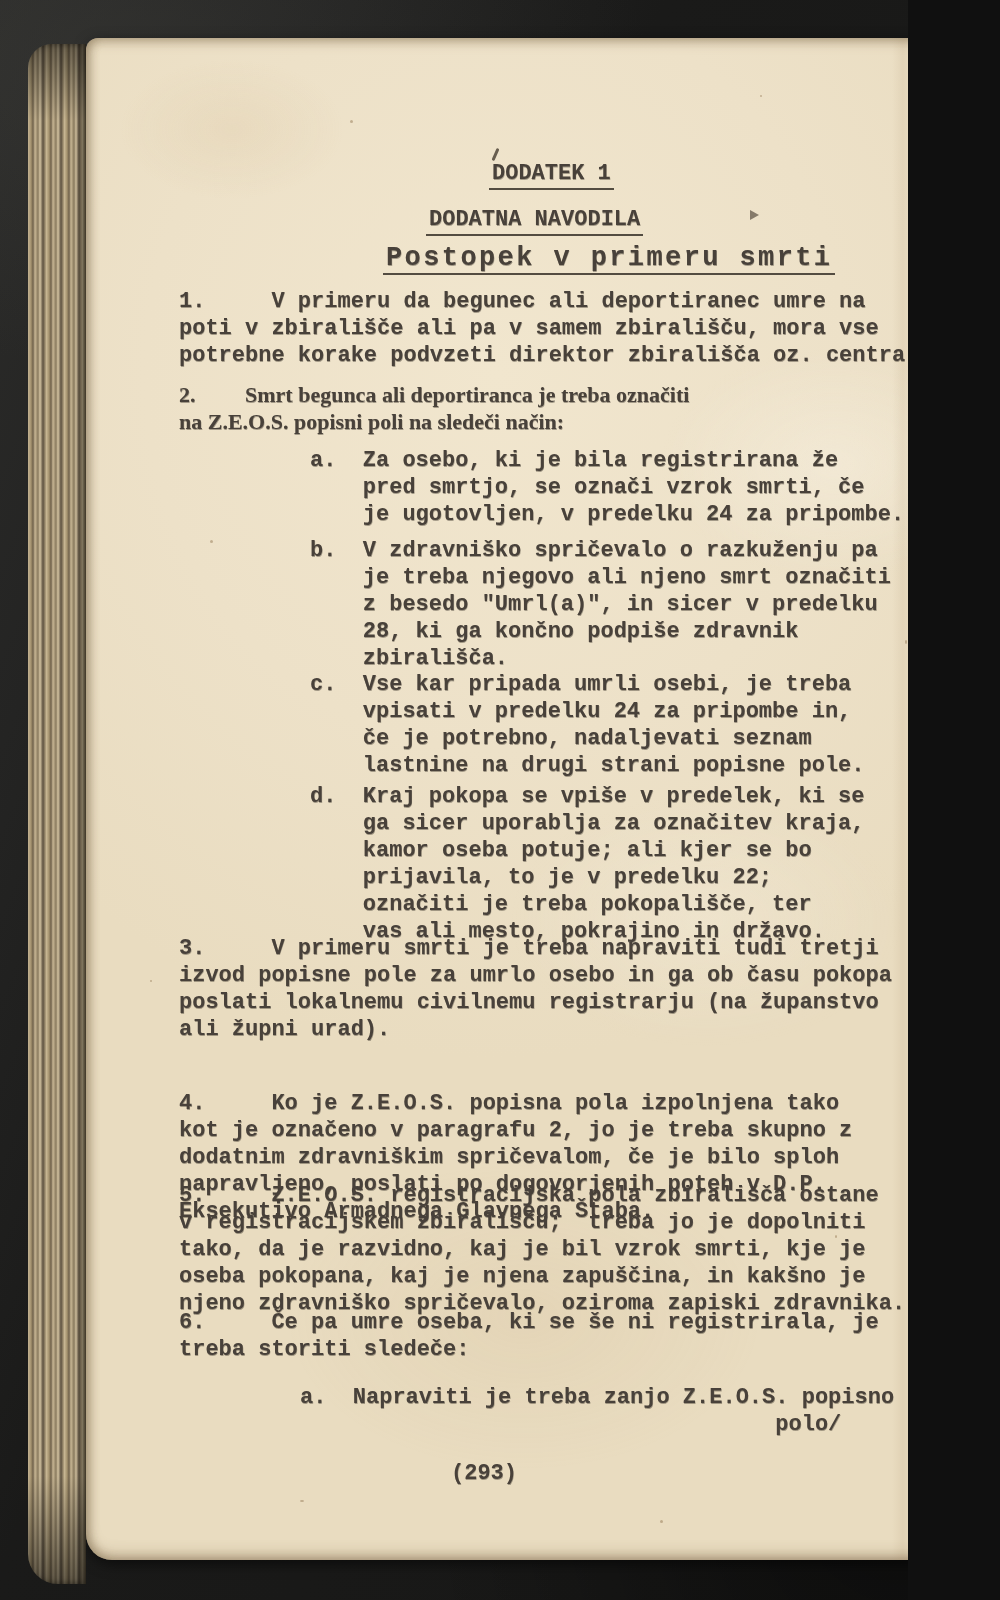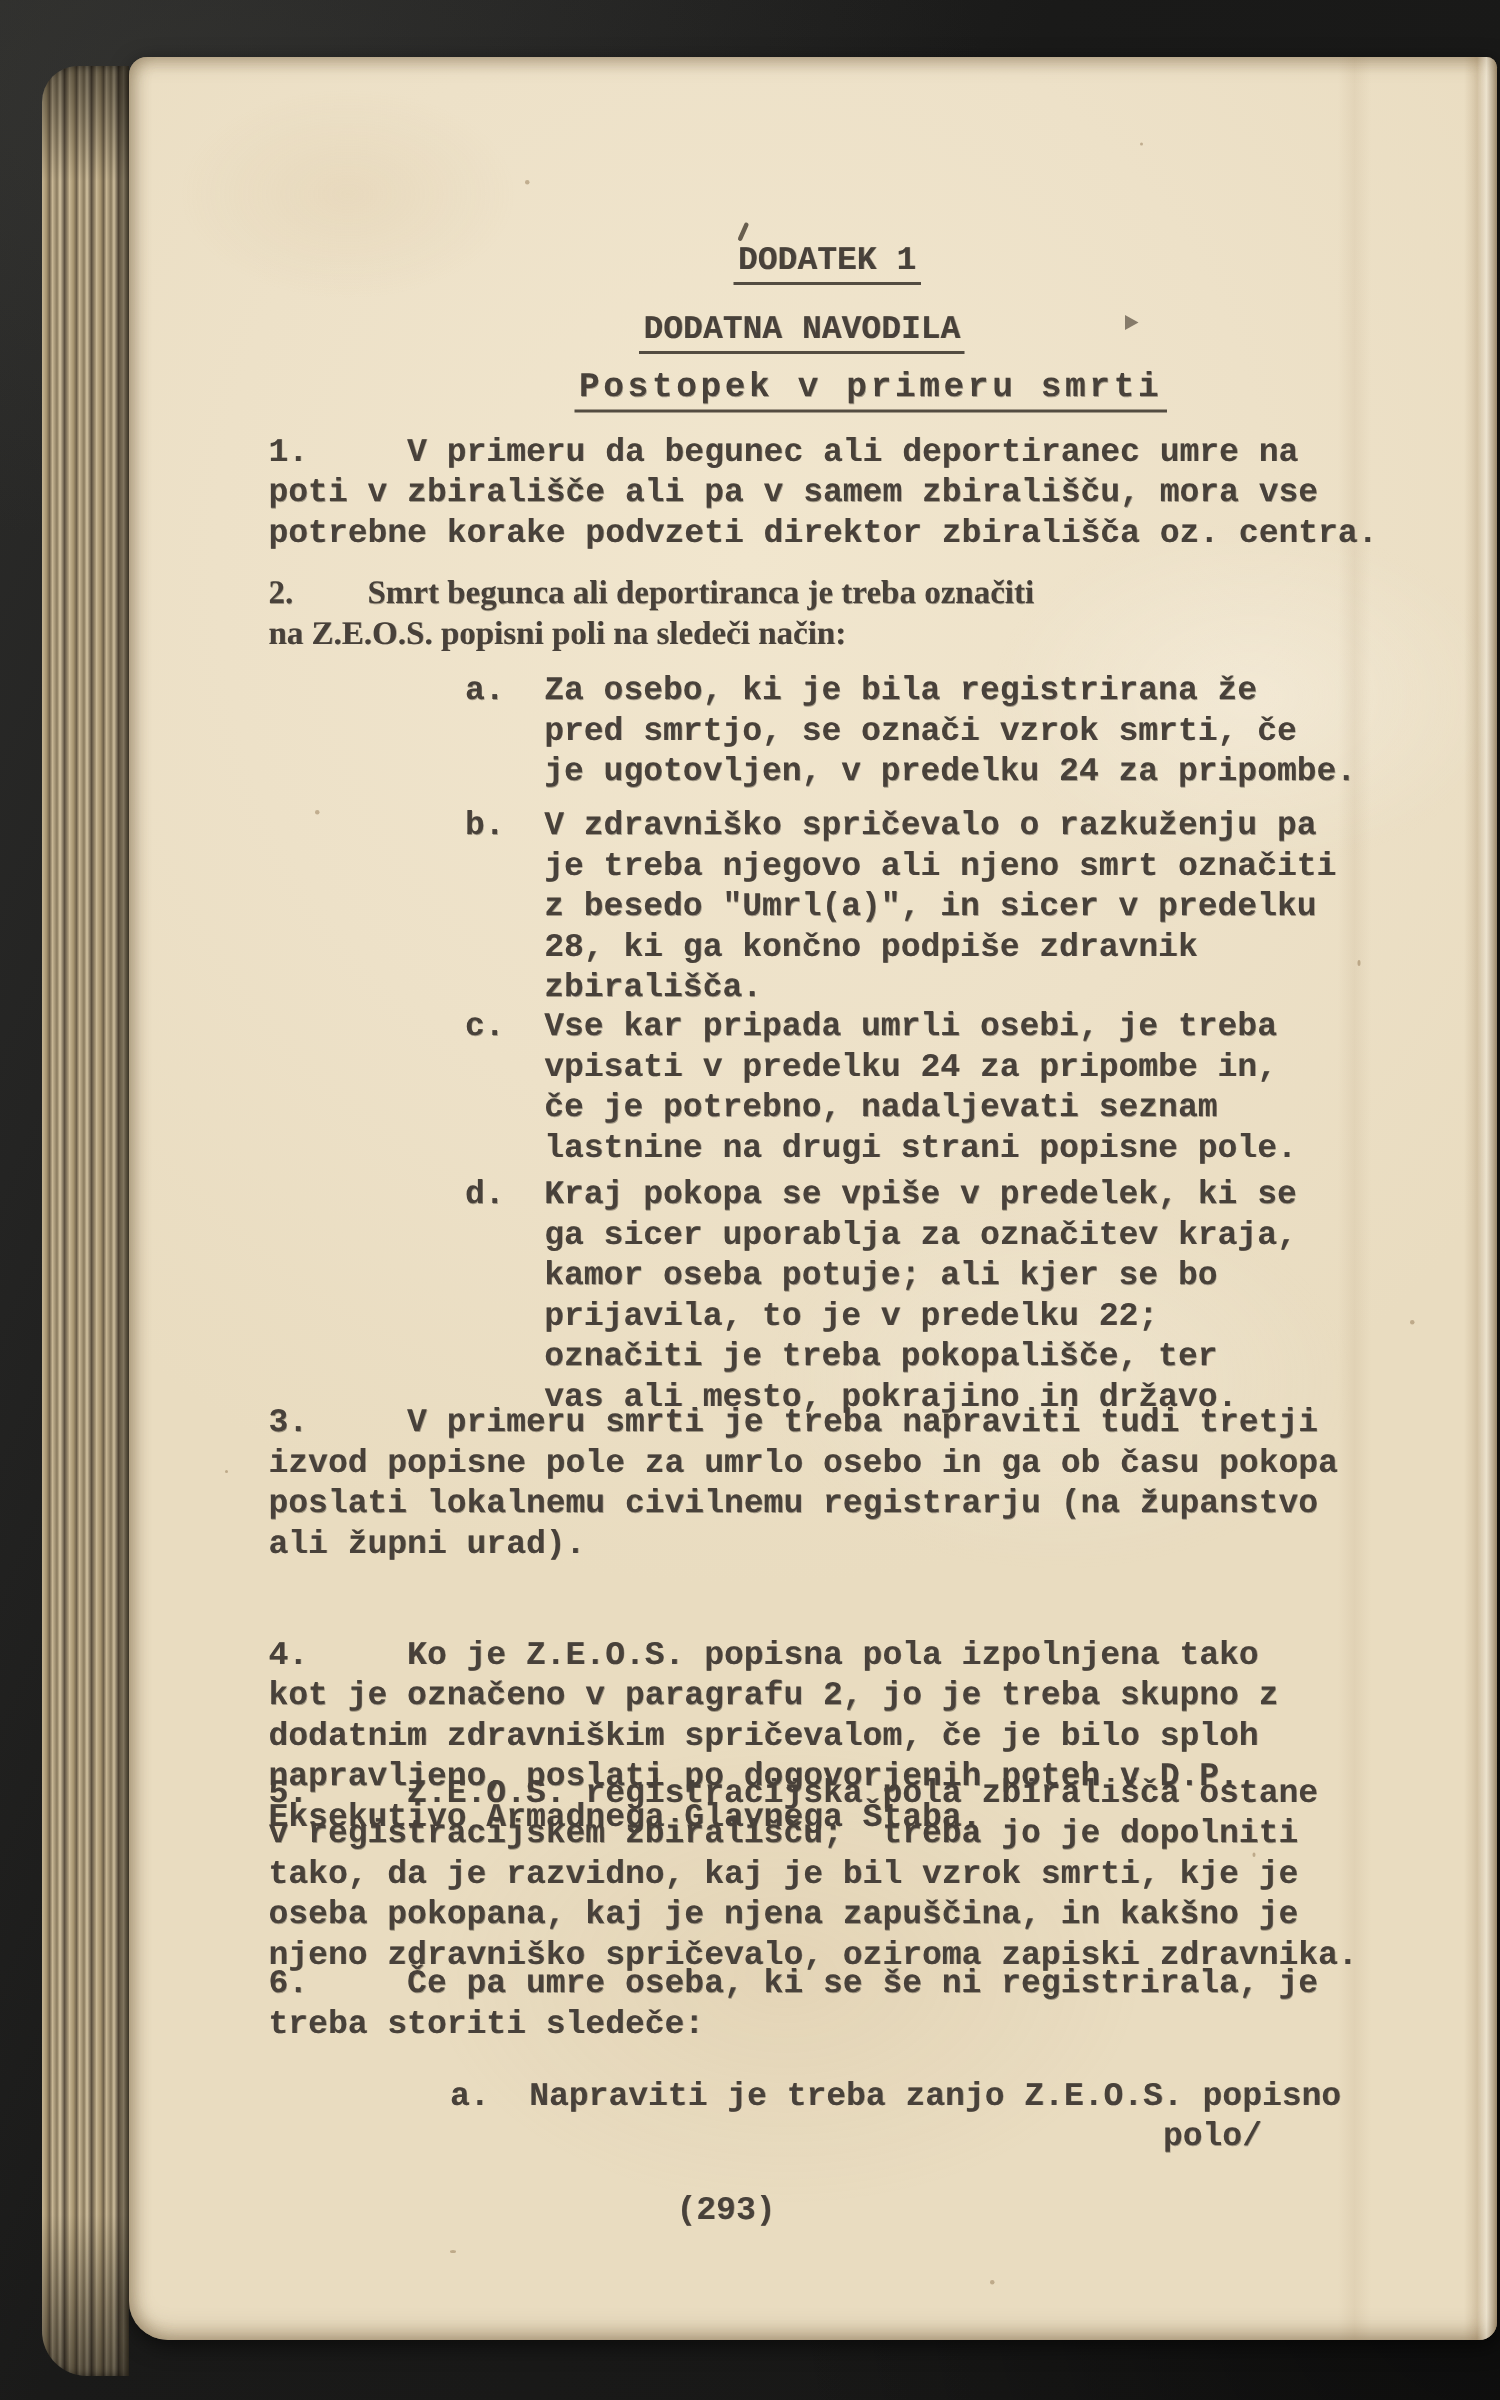--- a/index.html
+++ b/index.html
@@ -1,17 +1,17 @@
 <!DOCTYPE html>
 <html><head>
 <meta charset="utf-8">
 <style>
   html,body { margin:0; padding:0; background:#101010; }
   .scene {
-    position:relative; width:1000px; height:1600px; overflow:hidden;
+    position:relative; width:908px; height:1600px; overflow:hidden;
     background:
       radial-gradient(900px 500px at 12% 4%, rgba(70,70,66,0.28), transparent 60%),
       radial-gradient(700px 900px at 100% 90%, rgba(0,0,0,0.5), transparent 70%),
       linear-gradient(113deg, #2c2c2a 0%, #242423 20%, #1a1a19 42%, #171716 100%);
     font-family:"Liberation Mono", monospace;
   }
   
   .stack {
     position:absolute; left:28px; top:44px; width:58px; height:1540px; z-index:1;
     border-radius:24px 0 0 30px;
@@ -57,21 +57,21 @@
   
   .tx {
     position:absolute; z-index:5; white-space:pre;
     font:bold 22px/27px "Liberation Mono", monospace;
     color:#48413a; letter-spacing:0;
     text-shadow:0.4px 0.6px 0 rgba(72,64,54,0.45);
   }
   .und { border-bottom:2.5px solid rgba(62,55,46,0.88); padding:0 3px 1px 3px; margin-left:-3px; }
   #h-title    { left:406px; top:122px; }
   #h-subtitle { left:343px; top:168px; }
-  #h-section  { left:300px; top:207px; font-size:23px; letter-spacing:2.4px;text-align:center; }
+  #h-section  { left:300px; top:207px; font-size:27px; letter-spacing:2.4px;text-align:center; }
   #b0  { left:93px;  top:250px; }
   #b1  { left:93px;  top:343px;font-family:Liberation Serif, serif; }
   #ia  { left:224px; top:409px; }
   #ib  { left:224px; top:499px; }
   #ic  { left:224px; top:633px; }
   #id  { left:224px; top:745px; }
   #b2  { left:93px;  top:897px; }
   #b3  { left:93px;  top:1008px;margin-top:44px; }
   #b4  { left:93px;  top:1144px; }
   #b5  { left:93px;  top:1271px; }

